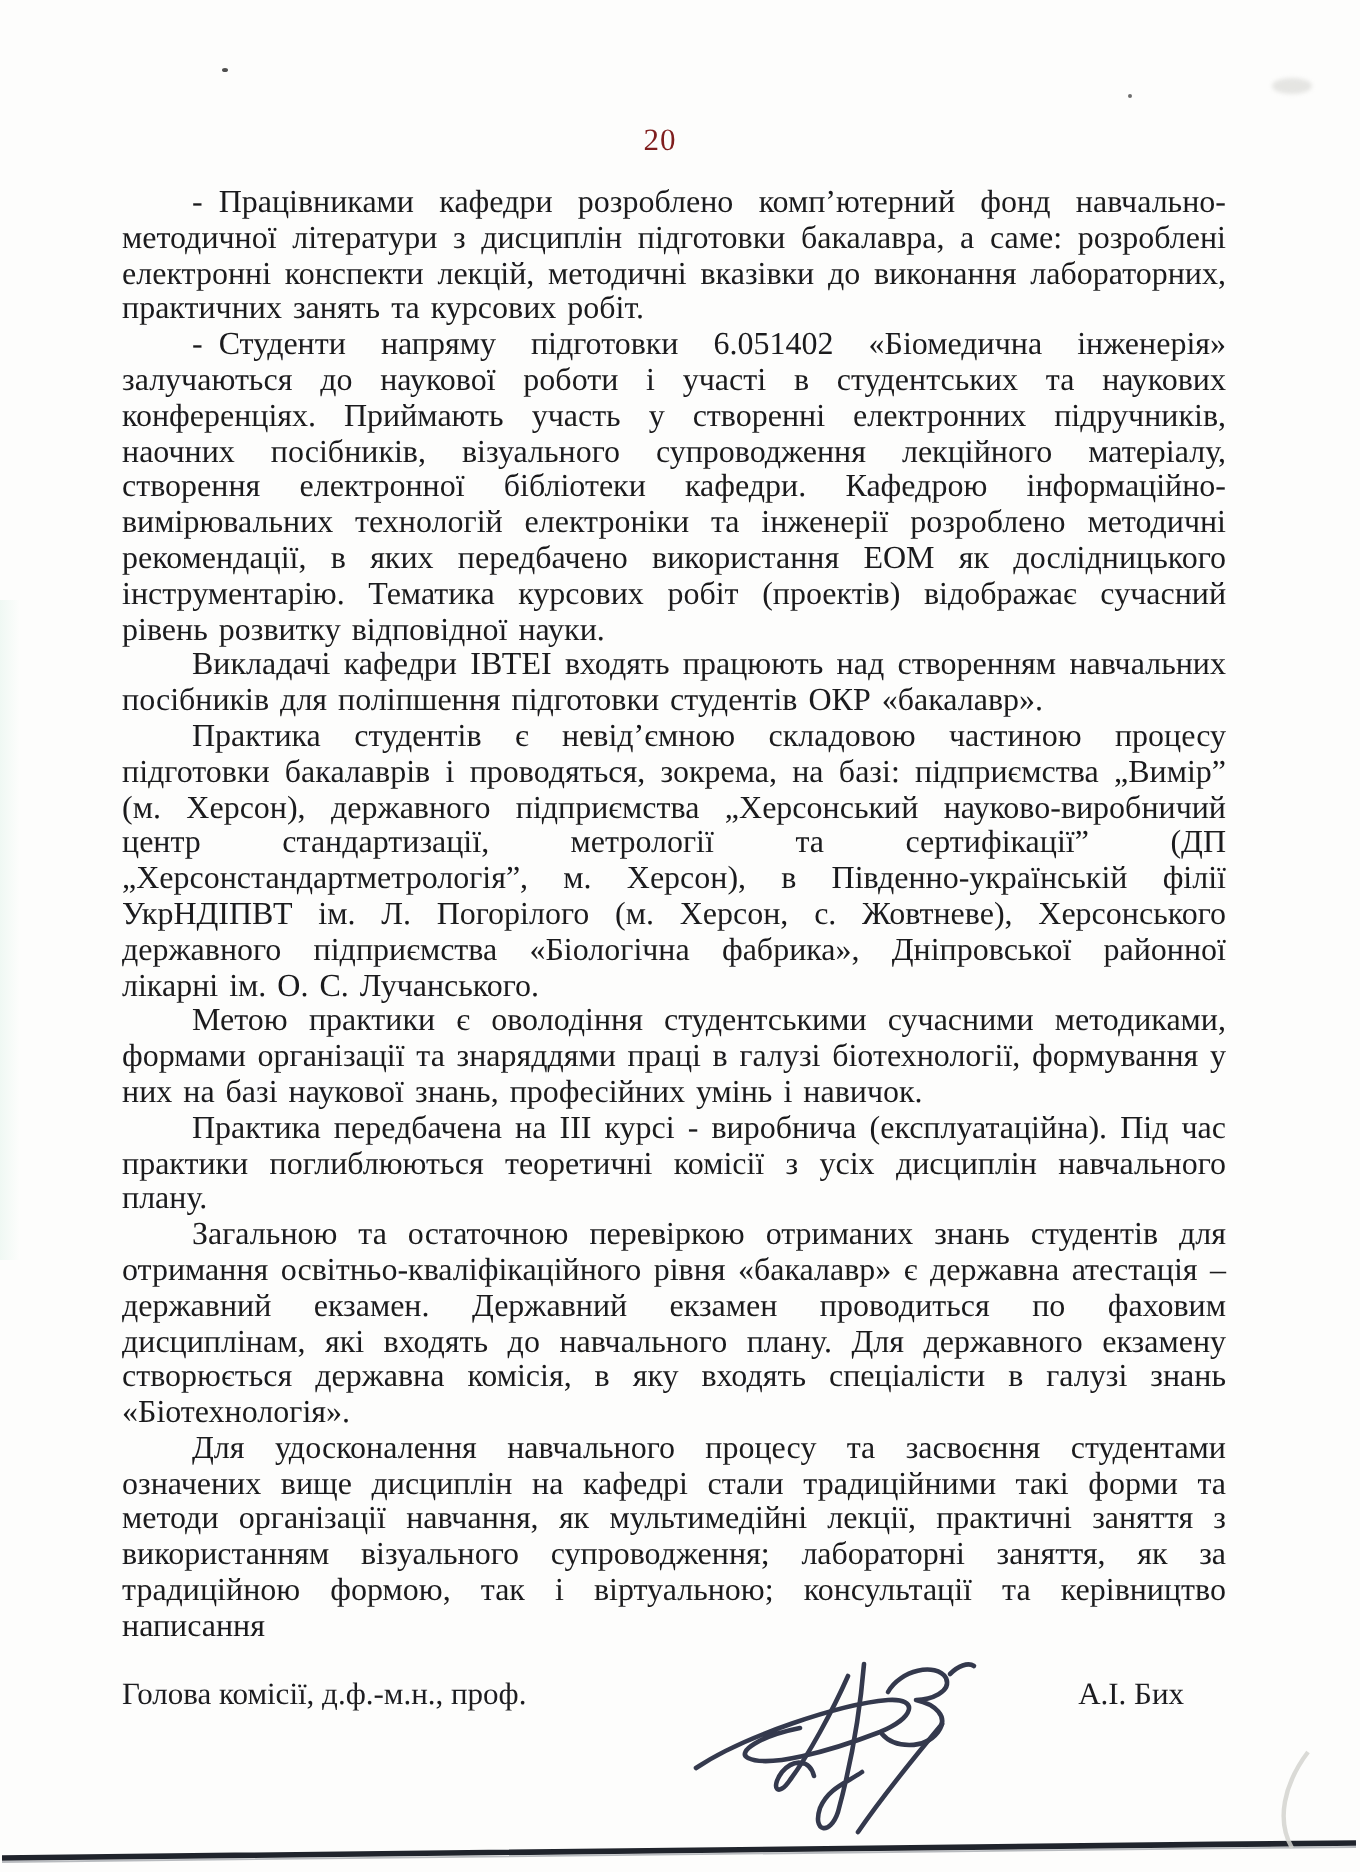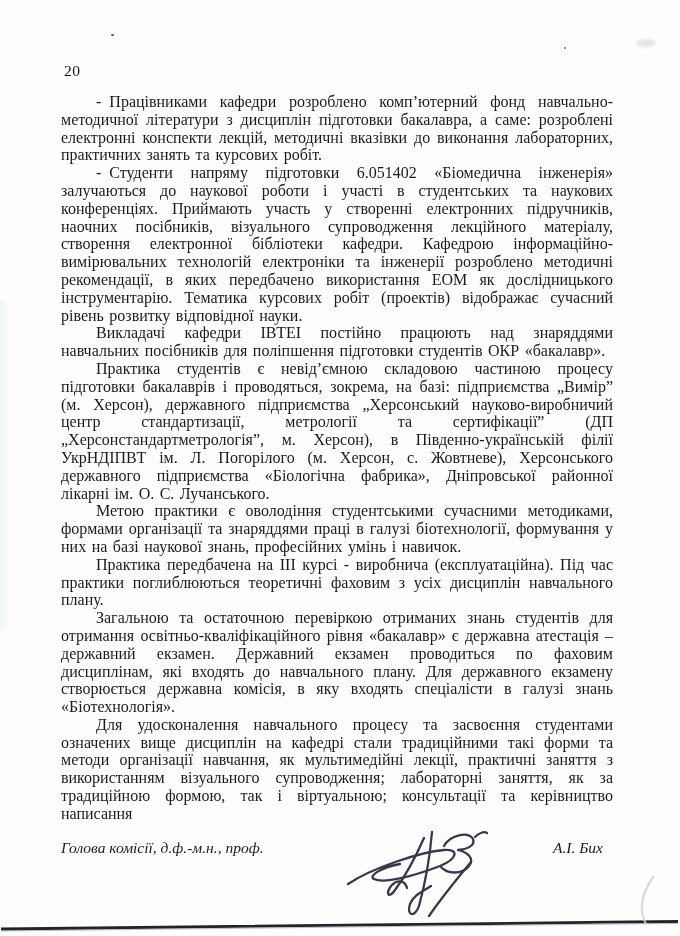--- a/index.html
+++ b/index.html
@@ -14,42 +14,42 @@
     position:absolute;inset:0;
     background:#fdfdfc;
   }
   
   .edge-tint{
     position:absolute;left:0;top:300px;width:10px;height:330px;
     background:linear-gradient(to right, rgba(208,236,224,0.30), rgba(208,236,224,0));
     pointer-events:none;
   }
   .page-number{
-    position:absolute;top:62px;left:64px;width:552px;
-    text-align:left;
-    font-size:15.5px;color:#0f172a;
+    position:absolute;top:62px;left:54px;width:552px;
+    text-align:center;
+    font-size:15.5px;color:#7f1d1d;
     letter-spacing:.5px;
   }
   .content{
     position:absolute;top:93px;left:61px;width:552px;
     font-size:16px;line-height:17.8px;
     color:#1b1b1d;
     text-align:justify;
     word-spacing:1.5px;
   }
   .content p{
     margin:0;
     text-indent:35px;
   }
   .footer{
     position:absolute;left:61px;top:839px;width:552px;
     display:flex;justify-content:space-between;align-items:baseline;
-    font-style:italic;font-size:15.5px;color:#1d1d20;
+    font-size:15.5px;color:#1d1d20;
   }
-  .signer-name{margin-right:10px;}
+  .signer-name{margin-right:21px;}
   .signature-svg{
     position:absolute;left:344px;top:822px;width:152px;height:102px;
     pointer-events:none;
   }
   .bottom-edge-svg{
     position:absolute;left:0;top:914px;width:680px;height:22px;
     pointer-events:none;
   }
   .corner-curl-svg{
     position:absolute;left:618px;top:872px;width:60px;height:58px;
@@ -75,24 +75,24 @@
   <div class="edge-tint"></div>
   <span class="speck speck-1"></span>
   <span class="speck speck-2"></span>
   <span class="smudge"></span>
 
   <div class="page-number">20</div>
 
   <div class="content">
     <p>- Працівниками кафедри розроблено комп’ютерний фонд навчально-методичної літератури з дисциплін підготовки бакалавра, а саме: розроблені електронні конспекти лекцій, методичні вказівки до виконання лабораторних, практичних занять та курсових робіт.</p>
     <p>- Студенти напряму підготовки 6.051402 «Біомедична інженерія» залучаються до наукової роботи і участі в студентських та наукових конференціях. Приймають участь у створенні електронних підручників, наочних посібників, візуального супроводження лекційного матеріалу, створення електронної бібліотеки кафедри. Кафедрою інформаційно-вимірювальних технологій електроніки та інженерії розроблено методичні рекомендації, в яких передбачено використання ЕОМ як дослідницького інструментарію. Тематика курсових робіт (проектів) відображає сучасний рівень розвитку відповідної науки.</p>
-    <p>Викладачі кафедри ІВТЕІ постійно працюють над знаряддями навчальних посібників для поліпшення підготовки студентів ОКР «бакалавр».</p>
+    <p>Викладачі кафедри ІВТЕІ входять працюють над створенням навчальних посібників для поліпшення підготовки студентів ОКР «бакалавр».</p>
     <p>Практика студентів є невід’ємною складовою частиною процесу підготовки бакалаврів і проводяться, зокрема, на базі: підприємства „Вимір” (м. Херсон), державного підприємства „Херсонський науково-виробничий центр стандартизації, метрології та сертифікації” (ДП „Херсонстандартметрологія”, м. Херсон), в Південно-українській філії УкрНДІПВТ ім. Л. Погорілого (м. Херсон, с. Жовтневе), Херсонського державного підприємства «Біологічна фабрика», Дніпровської районної лікарні ім. О. С. Лучанського.</p>
     <p>Метою практики є оволодіння студентськими сучасними методиками, формами організації та знаряддями праці в галузі біотехнології, формування у них на базі наукової знань, професійних умінь і навичок.</p>
-    <p>Практика передбачена на ІІІ курсі - виробнича (експлуатаційна). Під час практики поглиблюються теоретичні фаховим з усіх дисциплін навчального плану.</p>
+    <p>Практика передбачена на ІІІ курсі - виробнича (експлуатаційна). Під час практики поглиблюються теоретичні комісії з усіх дисциплін навчального плану.</p>
     <p>Загальною та остаточною перевіркою отриманих знань студентів для отримання освітньо-кваліфікаційного рівня «бакалавр» є державна атестація – державний екзамен. Державний екзамен проводиться по фаховим дисциплінам, які входять до навчального плану. Для державного екзамену створюється державна комісія, в яку входять спеціалісти в галузі знань «Біотехнологія».</p>
     <p>Для удосконалення навчального процесу та засвоєння студентами означених вище дисциплін на кафедрі стали традиційними такі форми та методи організації навчання, як мультимедійні лекції, практичні заняття з використанням візуального супроводження; лабораторні заняття, як за традиційною формою, так і віртуальною; консультації та керівництво написання</p>
   </div>
 
   <div class="footer">
     <span class="signer-title">Голова комісії, д.ф.-м.н., проф.</span>
     <span class="signer-name">А.І. Бих</span>
   </div>
 
   <svg class="signature-svg" viewBox="0 0 152 102" xmlns="http://www.w3.org/2000/svg">

